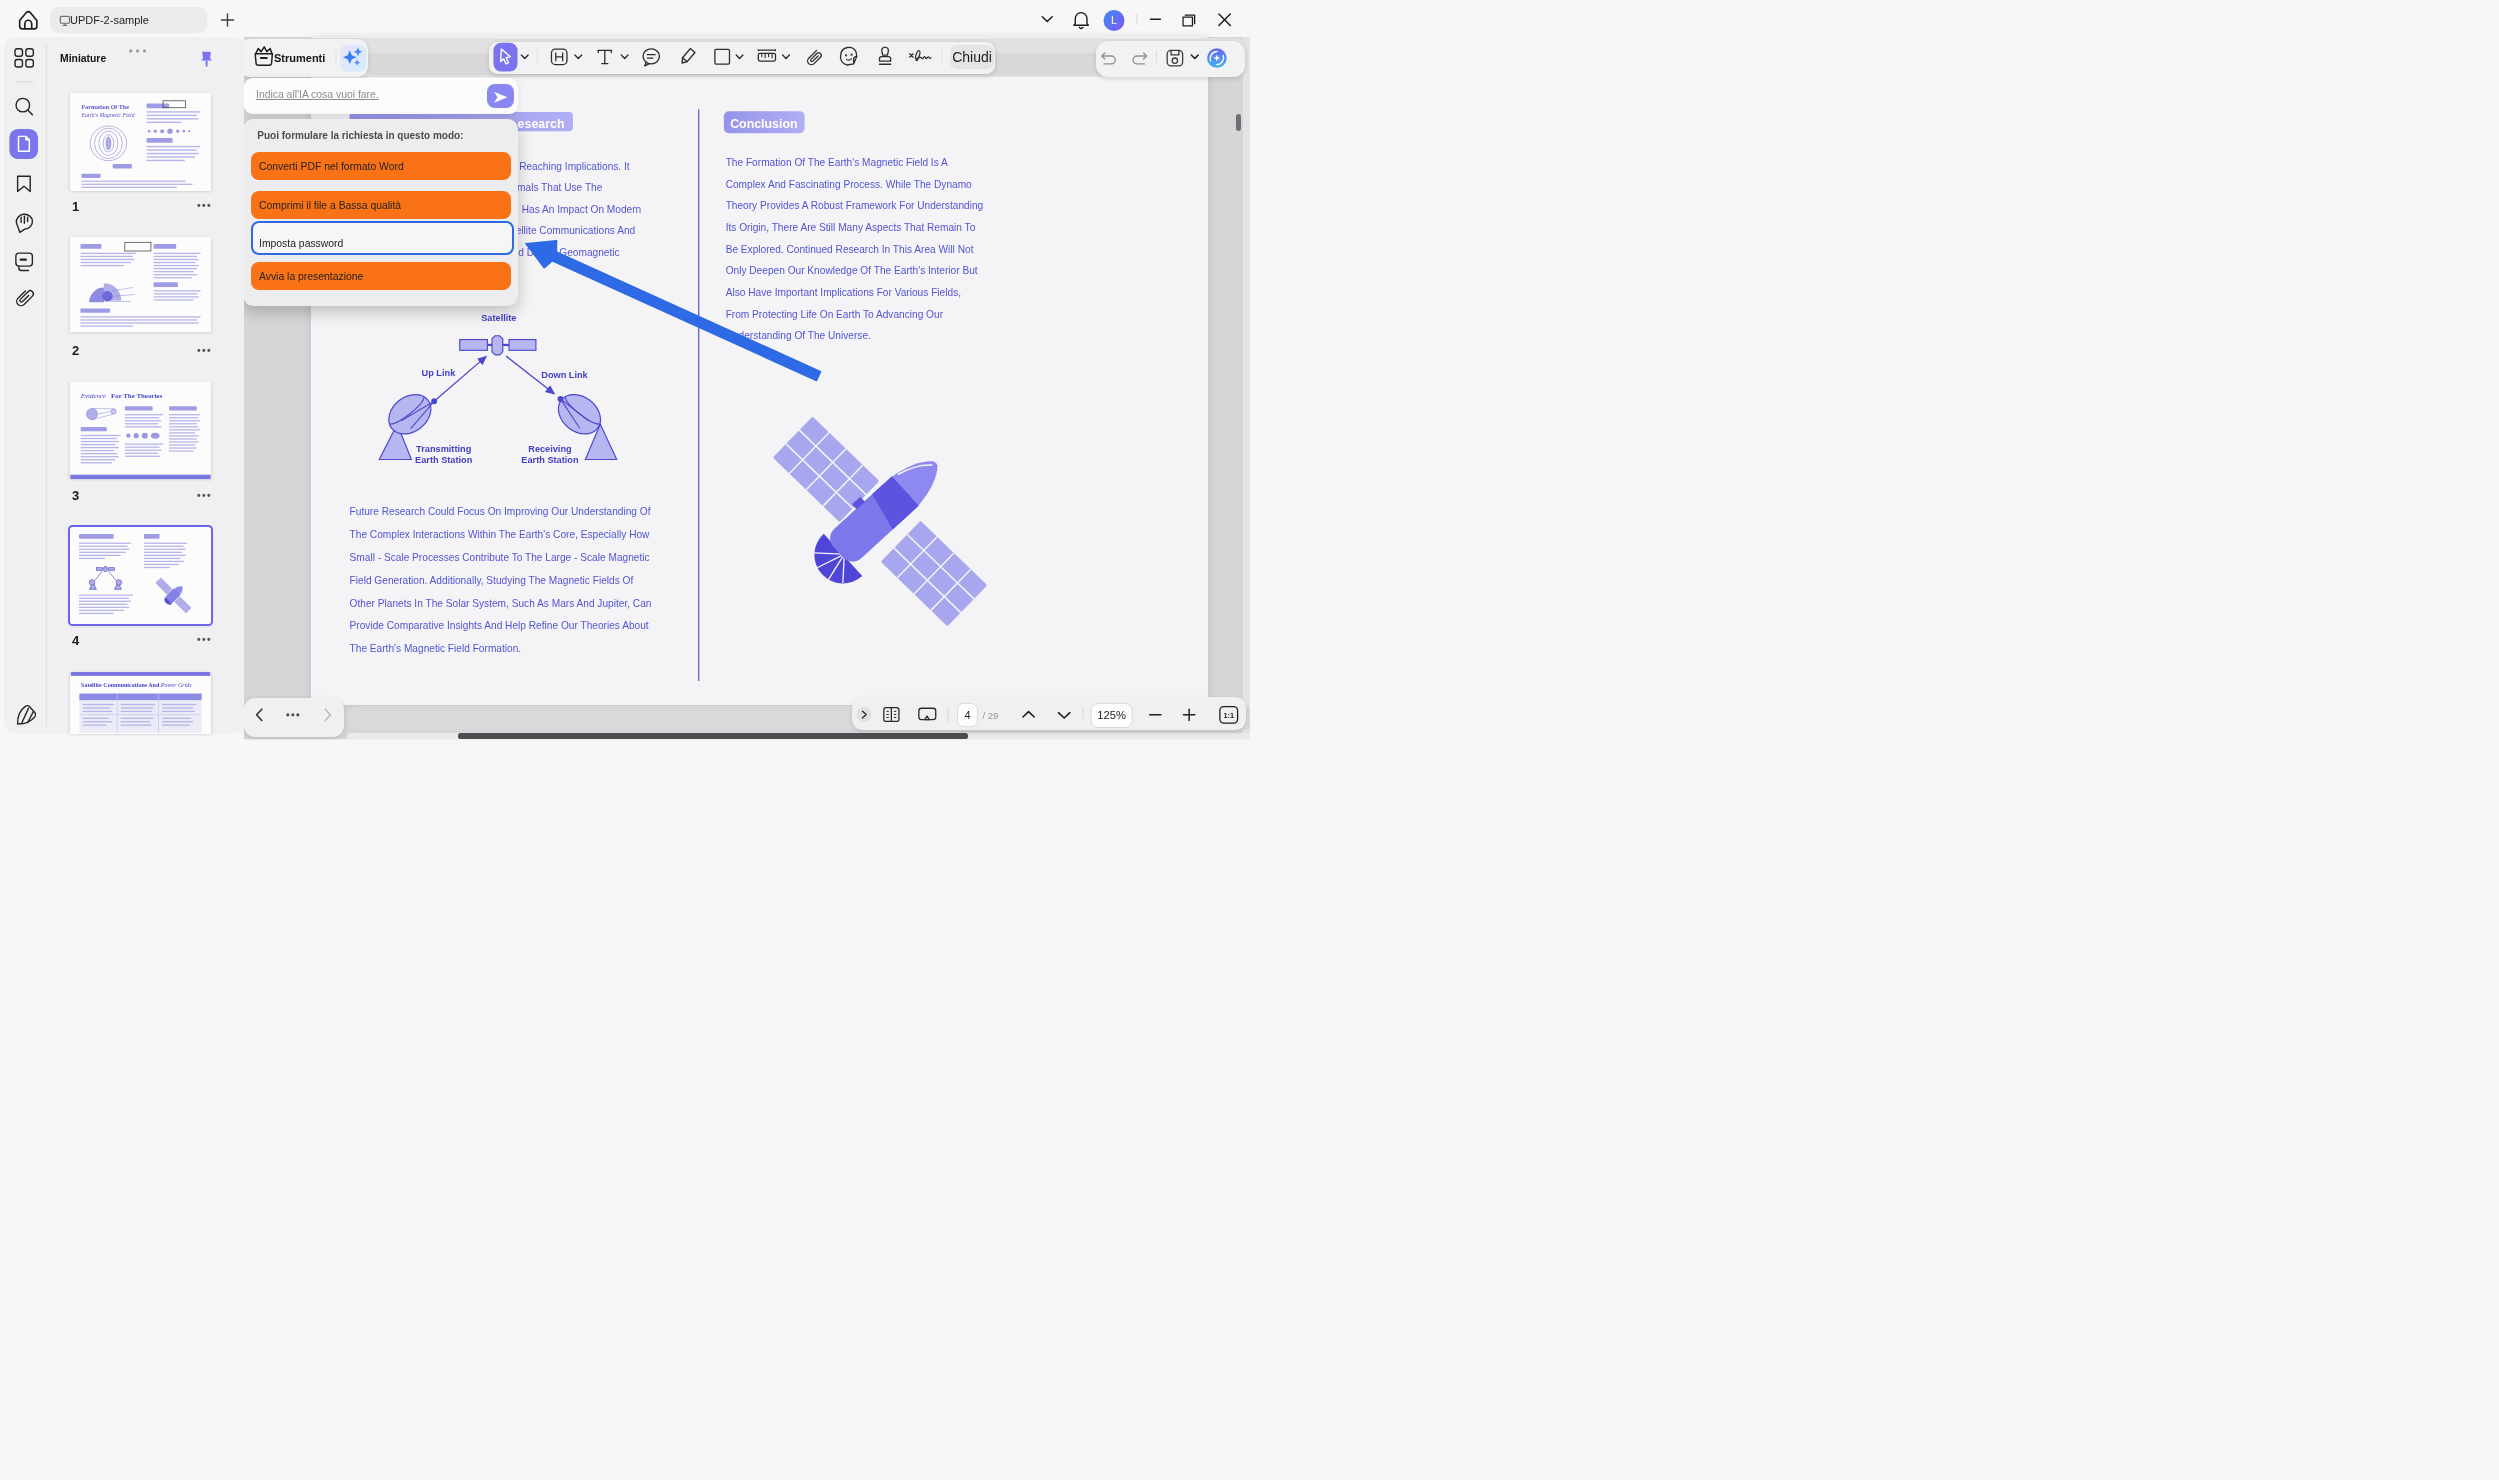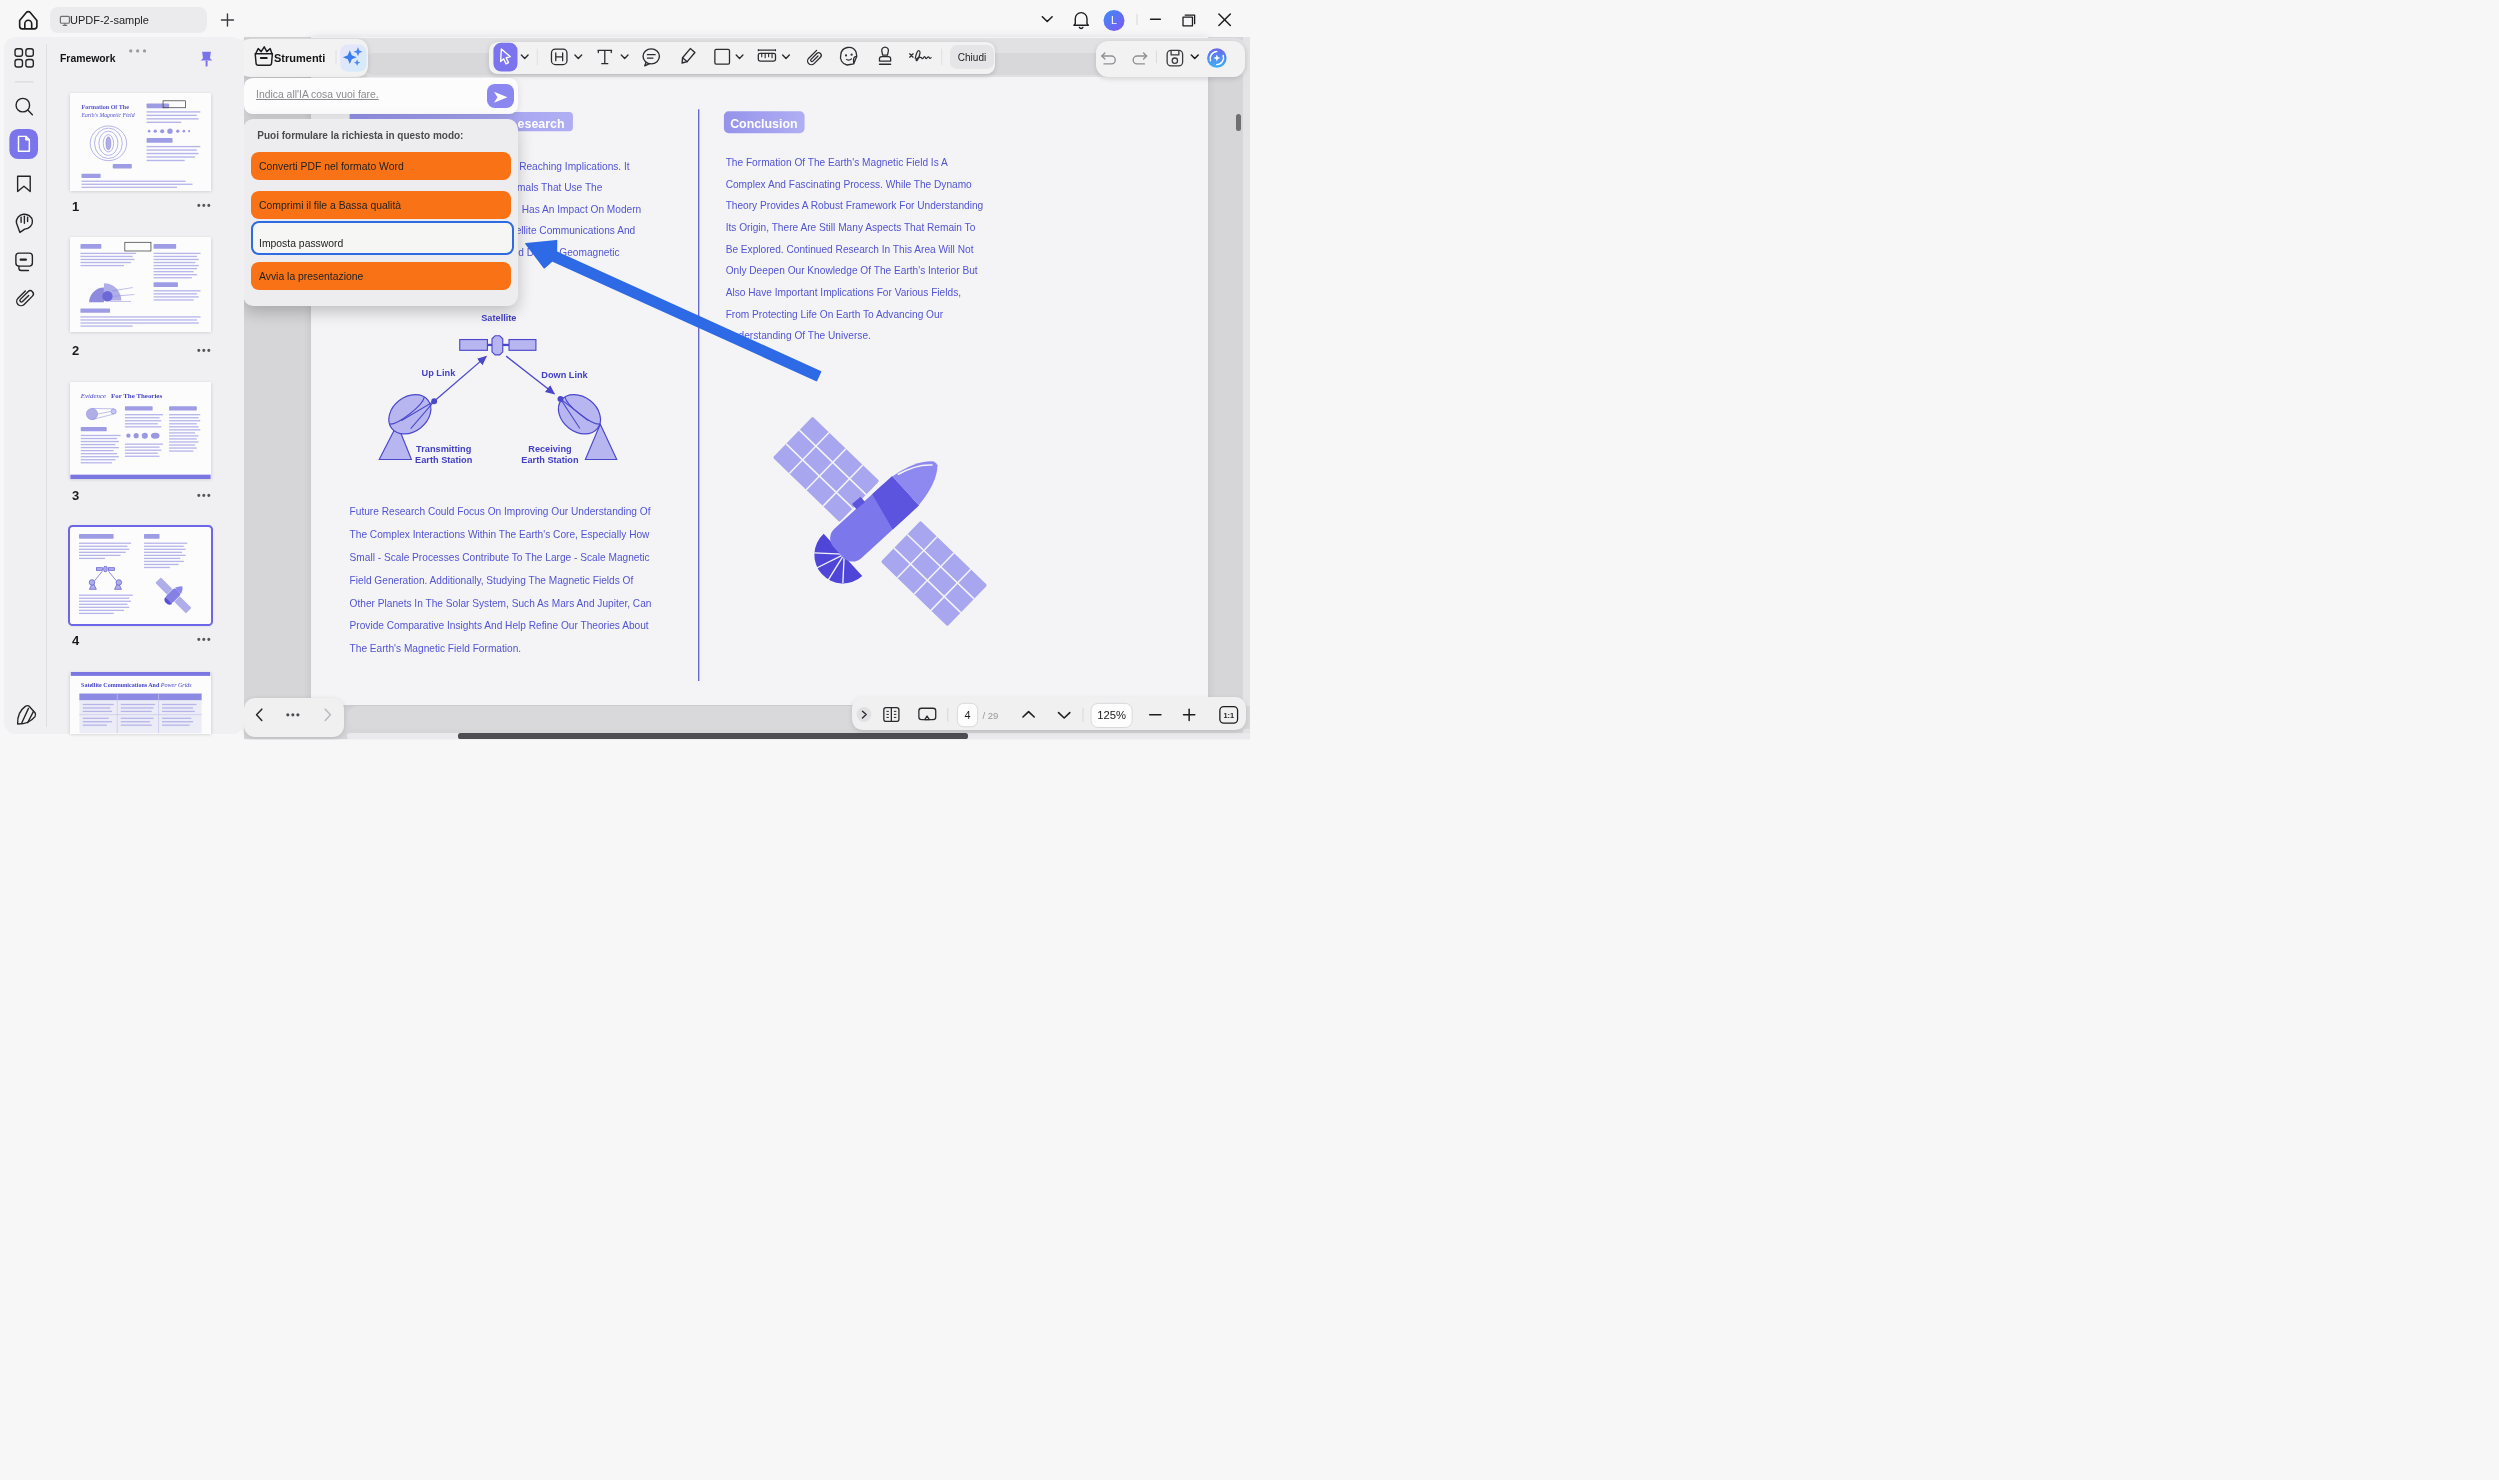--- a/index.html
+++ b/index.html
@@ -20,21 +20,21 @@
 .pnum { position:absolute; left:72px; font-size:13px; font-weight:bold; color:#1a1a1a; }
 .pdots { position:absolute; left:197px; font-size:10.4px; letter-spacing:1.3px; color:#555; font-weight:bold; }
 
 #dock { left:240px; top:38px; width:1008px; height:39px; background:#e1e1e4; border-radius:14px; }
 #dockchan { left:365px; top:53px; width:878px; height:22px; background:#d8d8db; border-radius:8.7px; }
 .card { position:absolute; background:#f2f2f3; box-shadow:0 1.7px 5.2px rgba(0,0,0,0.14); }
 #strum { left:239px; top:39px; width:129px; height:38px; border-radius:10.4px; display:flex; align-items:center; }
 #strum b { font-size:11px; color:#141414; margin-left:6px; }
 #toolcard { left:489px; top:42px; width:506px; height:32px; border-radius:8.7px; }
 #rightcard { left:1096px; top:41px; width:149px; height:36px; border-radius:12px; }
-#chiudi { position:absolute; left:950px; top:45px; width:44px; height:24px; background:#e5e5e8; border-radius:7px; font-size:10px; color:#1c1c1c; display:flex; align-items:center; justify-content:center; }
+#chiudi { position:absolute; left:950px; top:45px; width:44px; height:24px; background:#e5e5e8; border-radius:7px; font-size:14px; color:#1c1c1c; display:flex; align-items:center; justify-content:center; }
 
 #aiinput { left:244px; top:78px; width:274px; height:36px; background:#fcfcfd; border-radius:8.7px; box-shadow:0 1.7px 7px rgba(0,0,0,0.10); }
 #aiinput span { position:absolute; left:12px; top:11.3px; font-size:10.4px; color:#8c8c90;text-decoration:underline; }
 #send { position:absolute; left:243px; top:5.6px; width:27px; height:24px; background:#8a87f0; border-radius:7.8px; }
 #drop { left:243px; top:119px; width:275px; height:187px; background:#ededef; border-radius:10.4px; box-shadow:0 5.2px 15.6px rgba(0,0,0,0.22); }
 #drop h3 { position:absolute; left:14.3px; top:11.7px; font-size:10px; line-height:10.4px; color:#4c4c4e; }
 .item { position:absolute; left:7.8px; width:260px; height:28px; background:#f97316; border-radius:7.8px; font-size:10.4px; color:#222; display:flex; align-items:center;text-align:right; }
 .item span { margin-left:8.2px; }
 #item3 { position:absolute; left:7.5px; top:102px; width:263px; height:34px; background:#f6f6f4; border:2.8px solid #2e6ae2; border-radius:7.8px; padding-top:11px; display:flex; align-items:center; font-size:10.4px; color:#222; }
 
@@ -227,21 +227,21 @@
 <div class="abs" id="pdivider"></div>
 <div class="abs" style="left:128px;top:40px;width:21px;height:3.5px">
   <svg width="21" height="4.3" viewBox="0 0 24 5">
       <g fill="#9b9b9f">
         <circle cx="3" cy="2.2" r="1.9"></circle>
         <circle cx="11" cy="2.2" r="1.9"></circle>
         <circle cx="19" cy="2.2" r="1.9"></circle>
       </g>
     </svg>
 </div>
-<span class="abs" style="left:60px;top:53px;font-size:10.4px;font-weight:bold;color:#141414">Framework</span>
+<span class="abs" style="left:60px;top:53px;font-size:10.4px;font-weight:bold;color:#141414">Miniature</span>
 <svg class="abs" style="left:196px;top:49px" width="21" height="21" viewBox="0 0 24 24">
   <g fill="#7b72ee">
       <path d="M 7,3 L 17,3 L 16,10.5 L 18.5,13 L 5.5,13 L 8,10.5 Z"></path>
       <rect x="11" y="13" width="2.2" height="7" rx="1"></rect>
     </g>
 </svg>
 <svg class="abs" id="sidesvg" style="left:4.3px;top:37px" width="42" height="697" viewBox="0 0 48 803">
  <g stroke="#242424" stroke-width="1.6" fill="none" stroke-linecap="round" stroke-linejoin="round">
 
   <g>

